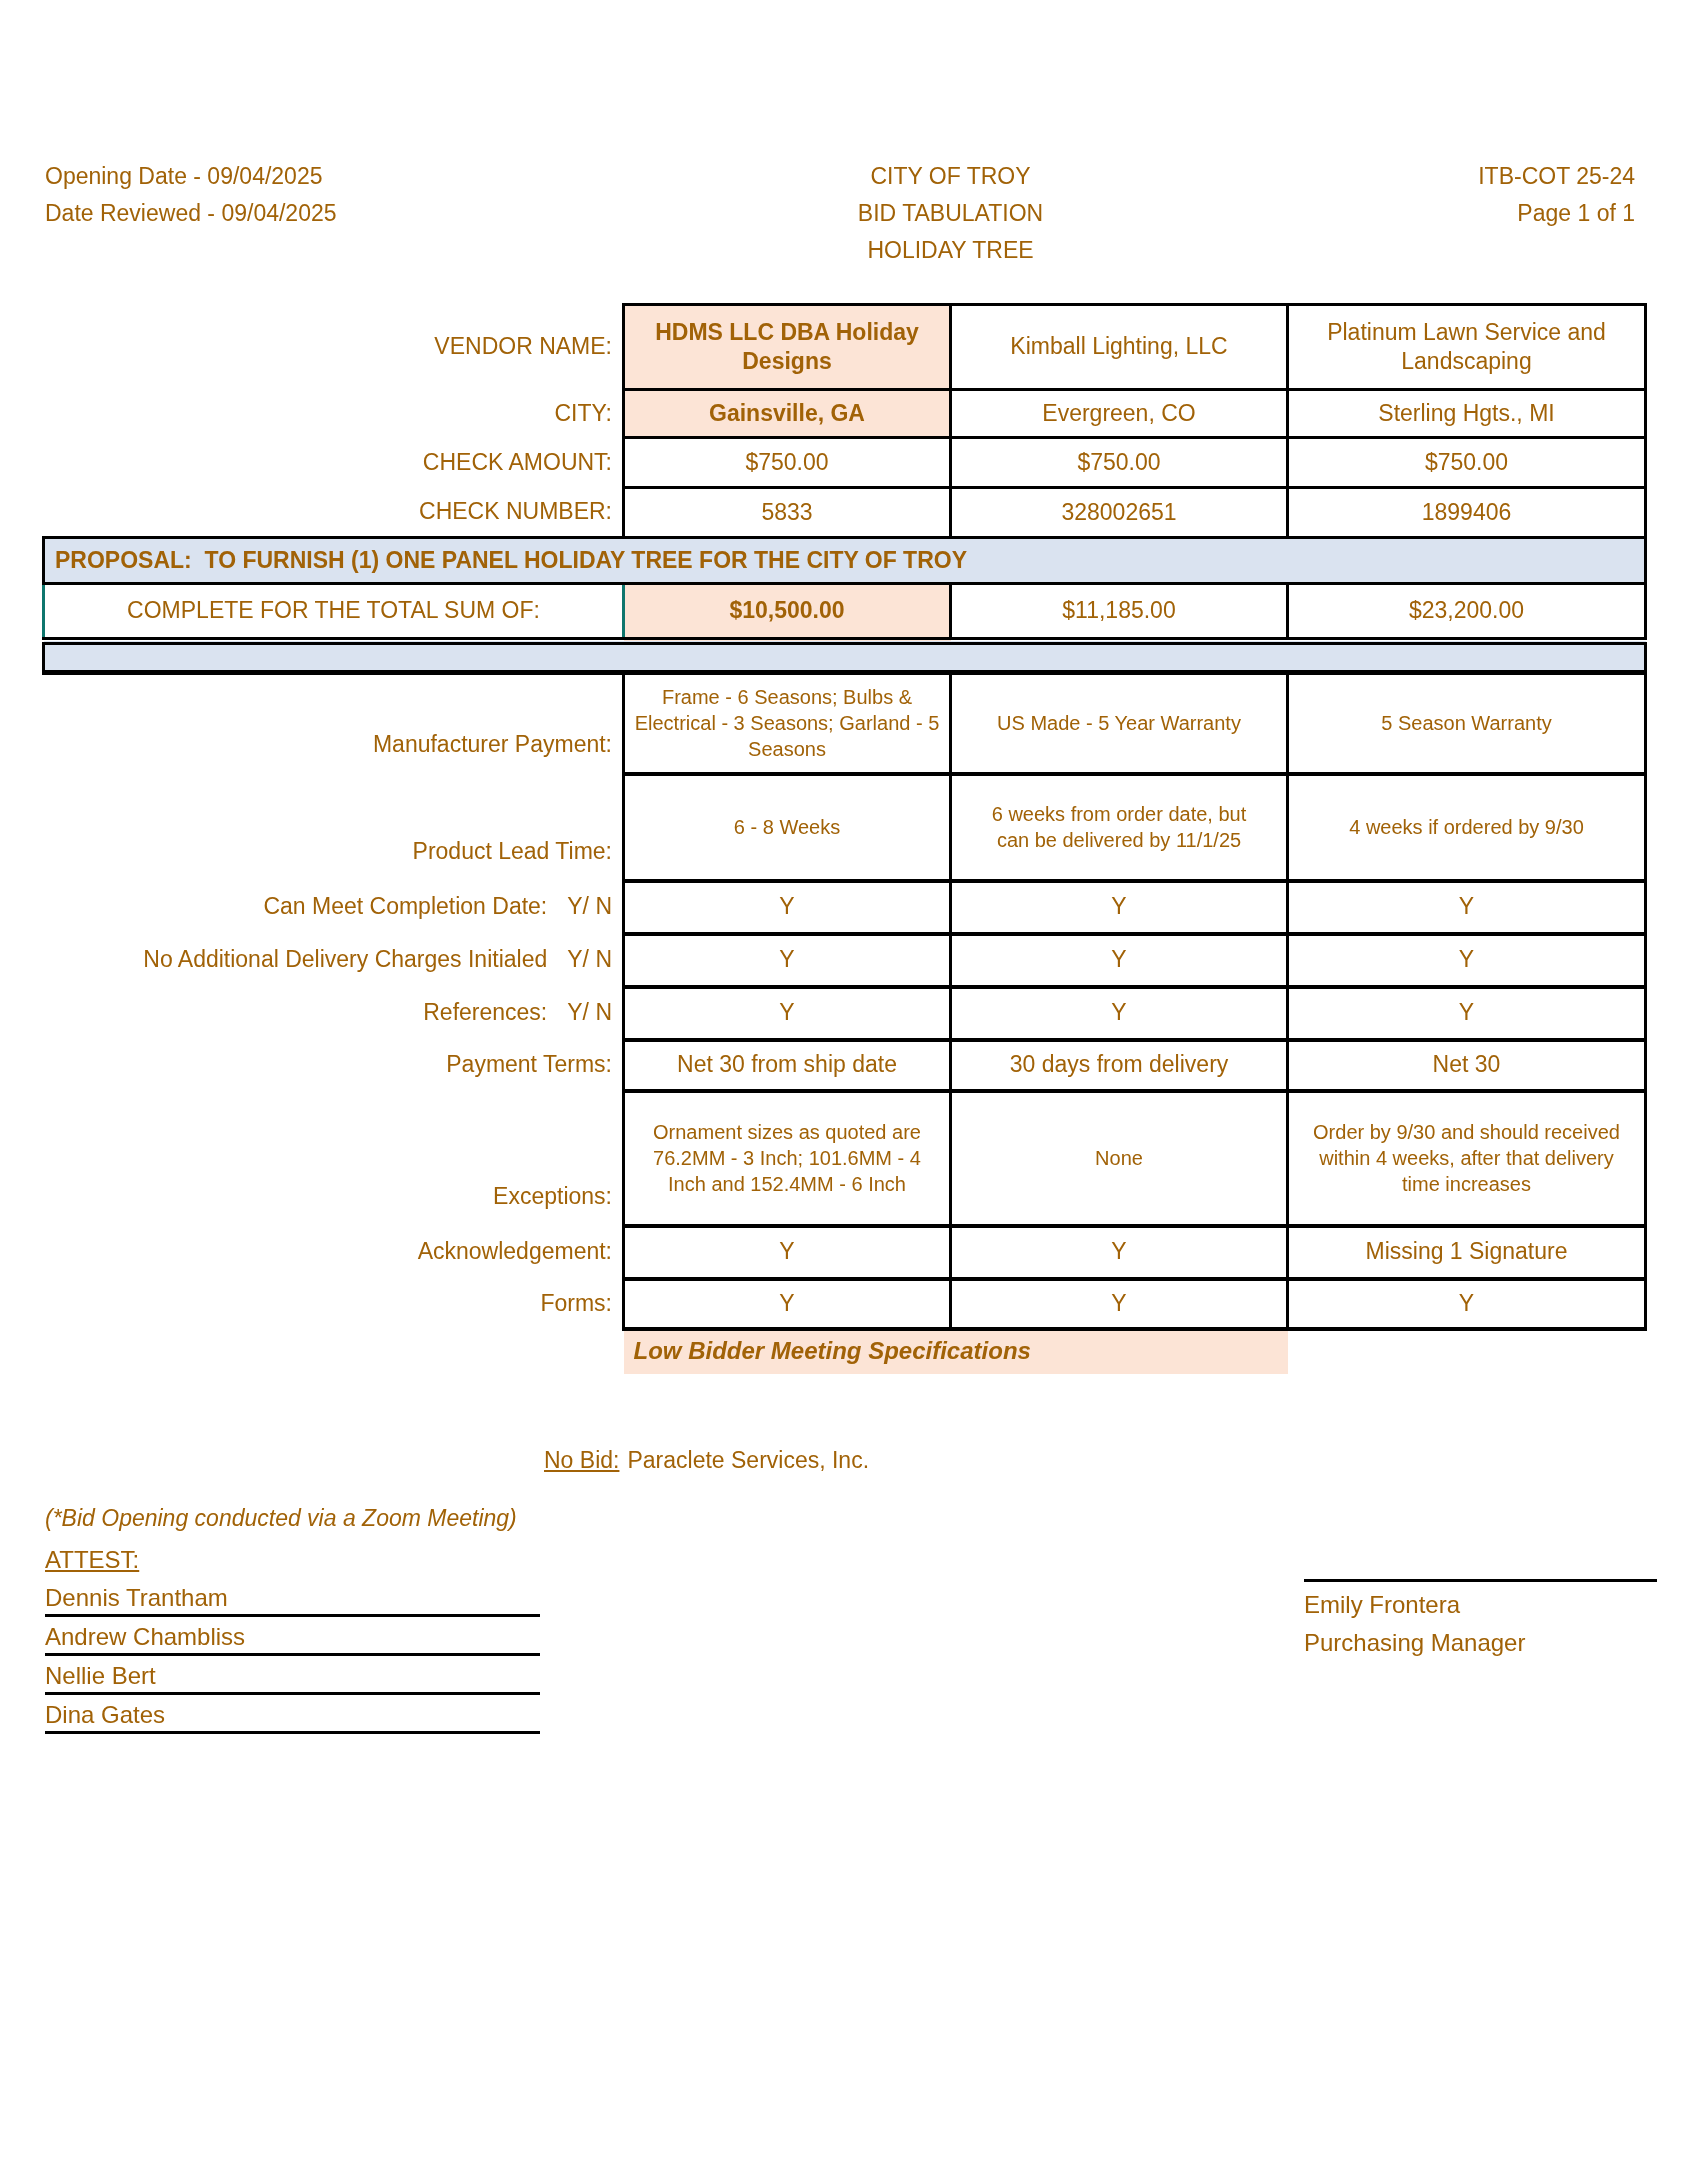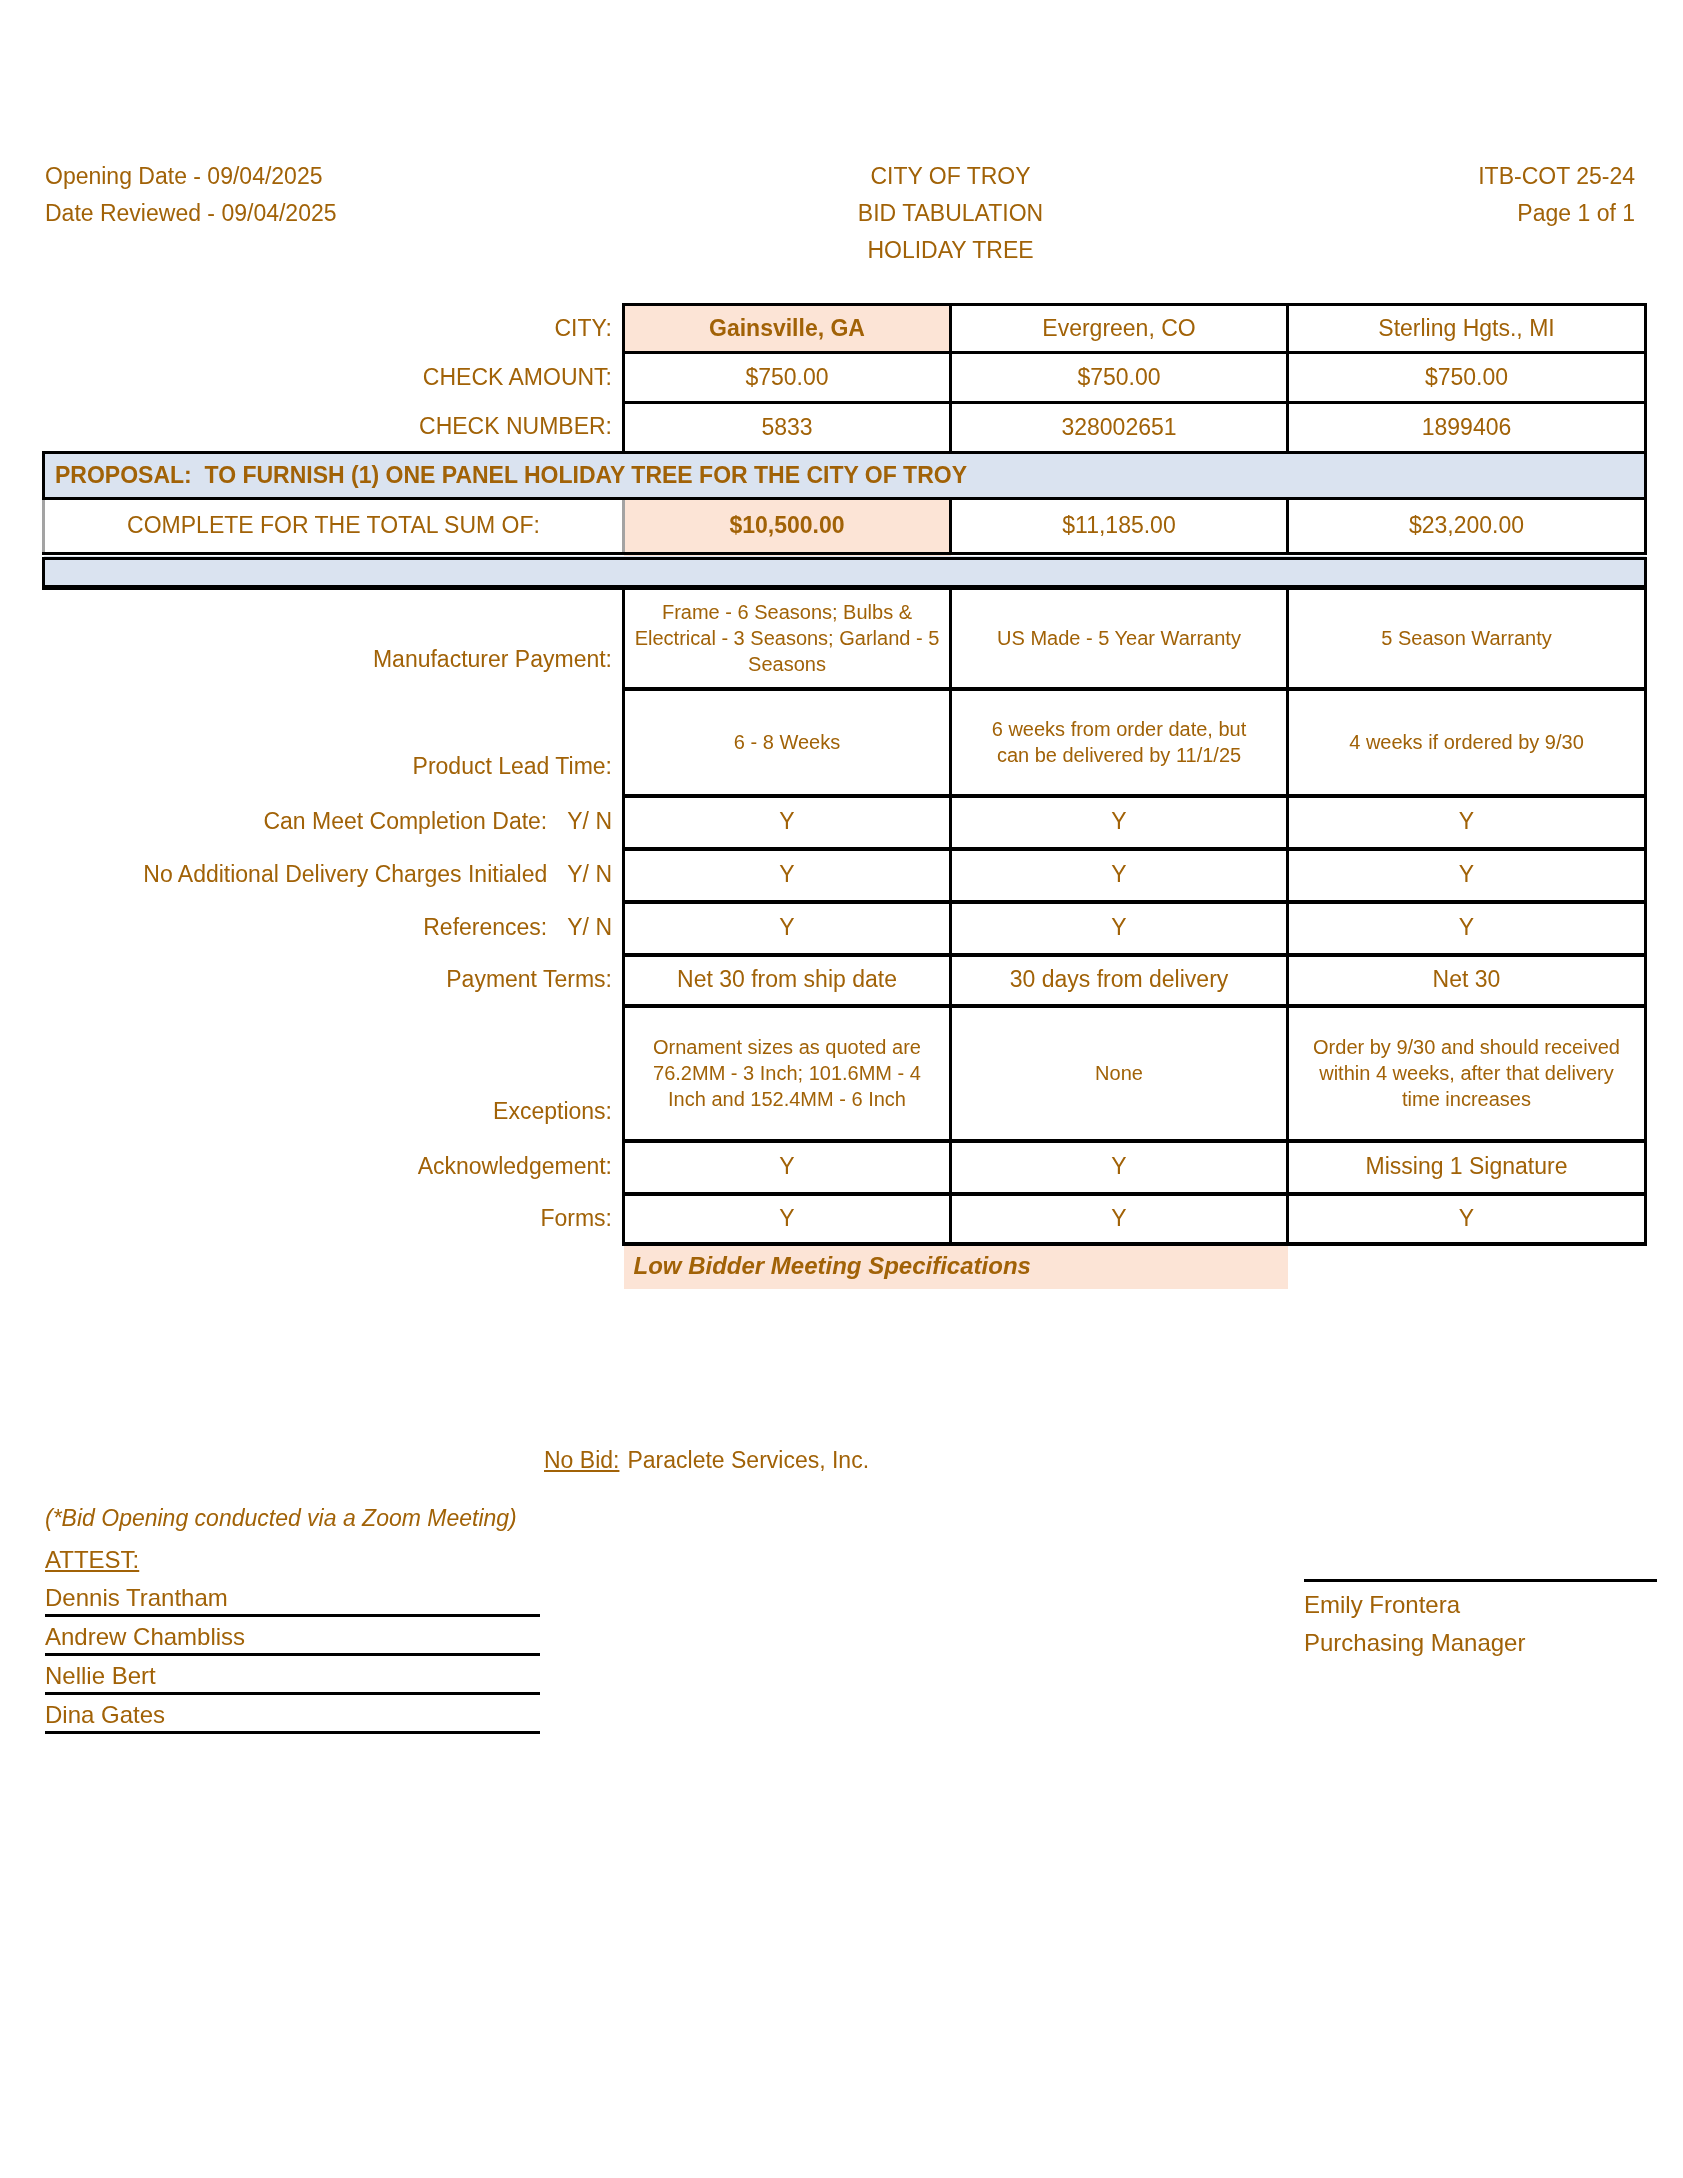--- a/index.html
+++ b/index.html
@@ -51,21 +51,21 @@
   tr.r-exc      { height: 135px; }
   tr.r-ack      { height: 53px; }
   tr.r-forms    { height: 50px; }
   tr.r-lowbid   { height: 44px; }
 
   td.proposal-cell {
     border: 3px solid #000; background: #DAE3F0;
     font-weight: bold; text-align: left; padding-left: 10px;
     white-space: pre-wrap;
   }
-  td.total-lbl { border: 3px solid #a3a3a3; text-align: center; padding: 0; }
+  td.total-lbl { border: 3px solid #0f766e; text-align: center; padding: 0; }
   td.band-cell {
     background: #DAE3F0;
     border-left: 3px solid #000; border-right: 3px solid #000;
     border-top: 8px double #000; border-bottom: 5px solid #000;
   }
   tr.detail td.val { border-top-width: 4px; border-bottom-width: 4px; }
   tr.row-tall td.lbl { vertical-align: bottom; padding-bottom: 14px; }
   .yn { margin-left: 20px; }
   .yn:empty { display: none; }
   td.lowbid-cell {
@@ -107,20 +107,26 @@
 
   <table class="bid-table">
     <colgroup>
         <col style="width:580px">
         <col style="width:327px">
         <col style="width:337px">
         <col style="width:358px">
       </colgroup>
 
     <tbody>
+        <tr class="r-vendor">
+      <td class="lbl">VENDOR NAME:</td>
+      <td class="val peach bold">HDMS LLC DBA Holiday Designs</td>
+      <td class="val">Kimball Lighting, LLC</td>
+      <td class="val">Platinum Lawn Service and Landscaping</td>
+    </tr>
 
     <tr class="r-city">
       <td class="lbl">CITY:</td>
       <td class="val peach bold">Gainsville, GA</td>
       <td class="val">Evergreen, CO</td>
       <td class="val">Sterling Hgts., MI</td>
     </tr>
 
     <tr class="r-amt">
       <td class="lbl">CHECK AMOUNT:</td>

